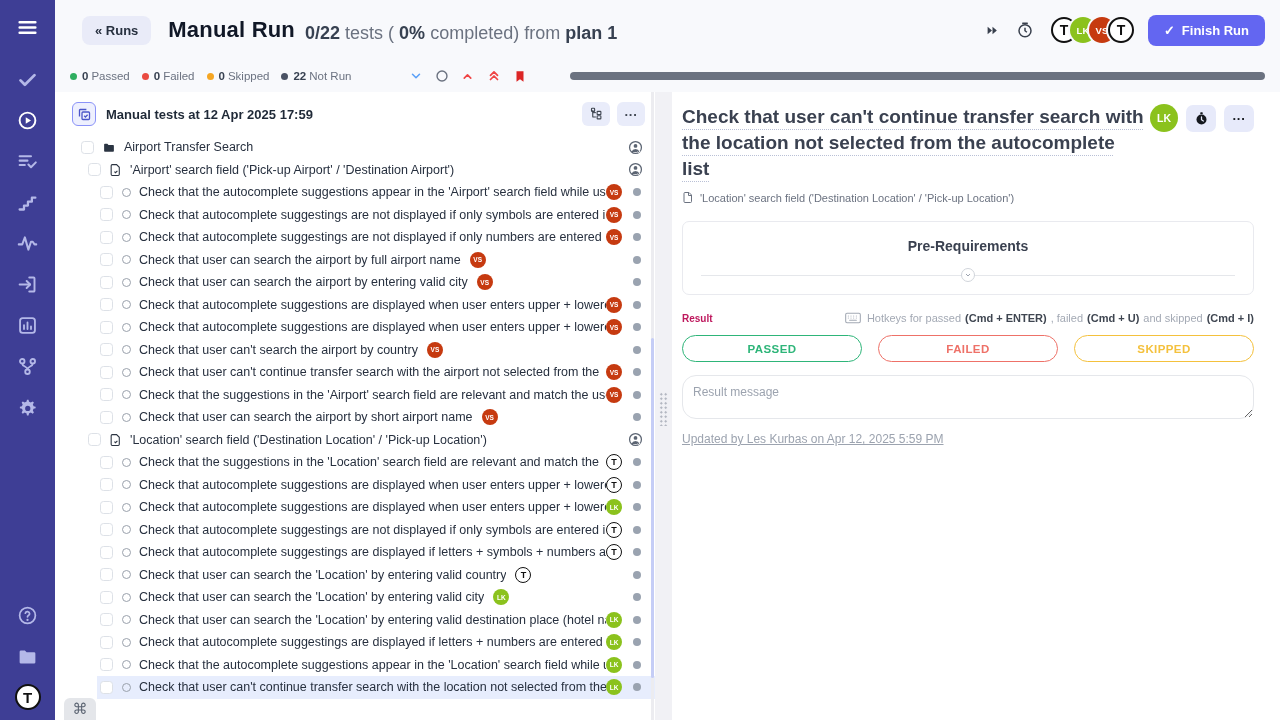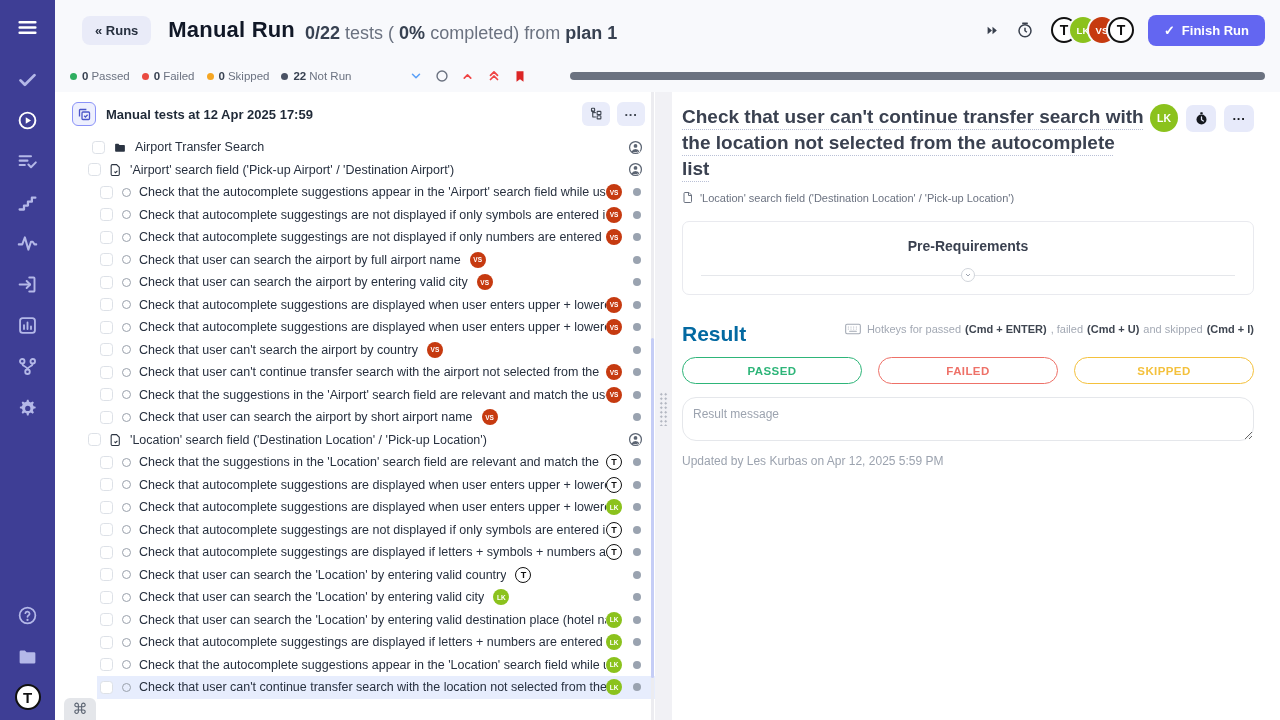--- a/index.html
+++ b/index.html
@@ -49,21 +49,21 @@
   .pane-title { font-size:13px; font-weight:600; color:#1f2937; margin-left:10px; }
   .pane-hbtns { margin-left:auto; display:flex; gap:7px; }
   .phb { width:28px; height:24px; background:#e9ecfa; border:none; border-radius:6px; display:flex; align-items:center; justify-content:center; color:#3f4651; cursor:pointer; font-size:13px; font-weight:700; font-family:inherit; }
 
   .tree { flex:1; overflow:hidden; padding-top:2px; position:relative; }
   .row { height:22.5px; display:flex; align-items:center; font-size:12.5px; color:#27303f; padding-right:8px; cursor:pointer; }
   .row .cb { width:13px; height:13px; border:1px solid #dde1e7; border-radius:3.5px; background:#fff; flex-shrink:0; }
   .row .ring { width:9px; height:9px; border:1.5px solid #9aa1ac; border-radius:50%; margin-left:9px; flex-shrink:0; }
   .row .ticon { margin-left:8px; display:flex; flex-shrink:0; color:#2b3442; }
   .row .lbl { margin-left:8px; white-space:nowrap; overflow:hidden; }
-  .row.folder { padding-left:37px; font-weight:400;text-align:right; }
+  .row.folder { padding-left:26px; font-weight:400;text-align:right; }
   .row.suite { padding-left:33px; }
   .row.test { padding-left:45px; }
   .row .badge { width:16px; height:16px; border-radius:50%; font-size:6.5px; font-weight:700; color:#fff; display:flex; align-items:center; justify-content:center; flex-shrink:0; }
   .row .badge.inline { margin-left:9px; }
   .row .badge.logo { background:#fff; border:1.3px solid #111; color:#111; font-size:9px; }
   .row .rspace { margin-left:auto; }
   .row .gdot { width:8px; height:8px; border-radius:50%; background:#9aa3b0; margin-left:11px; margin-right:6px; flex-shrink:0; }
   .row .assign { margin-left:auto; margin-right:4px; color:#5b6472; display:flex; }
   .row.selected { background:linear-gradient(to right, transparent 42px, #e7edfd 42px); }
 
@@ -84,31 +84,31 @@
   .dbtn { width:30px; height:27px; background:#e7eafa; border:none; border-radius:7px; display:flex; align-items:center; justify-content:center; color:#15181e; cursor:pointer; font-size:13px; font-weight:700; font-family:inherit; }
   .detail-suite { display:flex; align-items:center; gap:6px; font-size:11px; color:#6b7280; margin-top:10px; cursor:pointer; }
   .detail-suite svg { color:#6b7280; }
 
   .prereq-card { margin-top:17px; border:1px solid #e9eaef; border-radius:7px; padding:16px 18px 8px; position:relative; height:74px;text-align:center; }
   .prereq-title { font-size:14px; font-weight:700; color:#3a4150; }
   .prereq-divider { position:relative; margin-top:21px; height:1px; background:#e5e7eb; }
   .prereq-toggle { position:absolute; left:50%; top:-7px; transform:translateX(-50%); width:14px; height:14px; border:1px solid #d1d5db; border-radius:50%; background:#fff; display:flex; align-items:center; justify-content:center; color:#9ca3af; cursor:pointer; }
 
   .result-row { display:flex; align-items:center; margin-top:17px; }
-  .result-title { font-size:21px; font-weight:700; color:#0369a1;margin-top:10px; }
+  .result-title { font-size:10px; font-weight:700; color:#be185d; }
   .hotkeys { margin-left:auto; display:flex; align-items:center; gap:4px; font-size:11px; color:#a3a9b4; }
   .hotkeys b { color:#3f4651; }
   .hotkeys svg { margin-right:2px; }
 
   .verdict-row { display:flex; gap:16px; margin-top:11px; }
   .vbtn { flex:1; height:27px; border-radius:14px; background:#fff; font-size:11.5px; font-weight:700; letter-spacing:.4px; cursor:pointer; font-family:inherit; }
 
   .result-msg { width:100%; height:44px; margin-top:13px; border:1px solid #e5e7eb; border-radius:14px; resize:vertical; font-family:inherit; font-size:12px; padding:9px 10px; color:#374151; }
   .result-msg::placeholder { color:#9ca3af; }
-  .updated { font-size:12px; color:#9ca3af; margin-top:9px; }
+  .updated { font-size:12px; color:#9ca3af; margin-top:9px;text-decoration:underline; }
 </style>
 </head>
 <body>
 
 <div class="app">
 
   <nav class="rail" id="rail">
       <span class="ric menu">
         <svg viewBox="0 0 24 24" fill="none" stroke="#fff" stroke-width="2.8" stroke-linecap="round">
           <path d="M3 6h18M3 12h18M3 18h18"></path>

